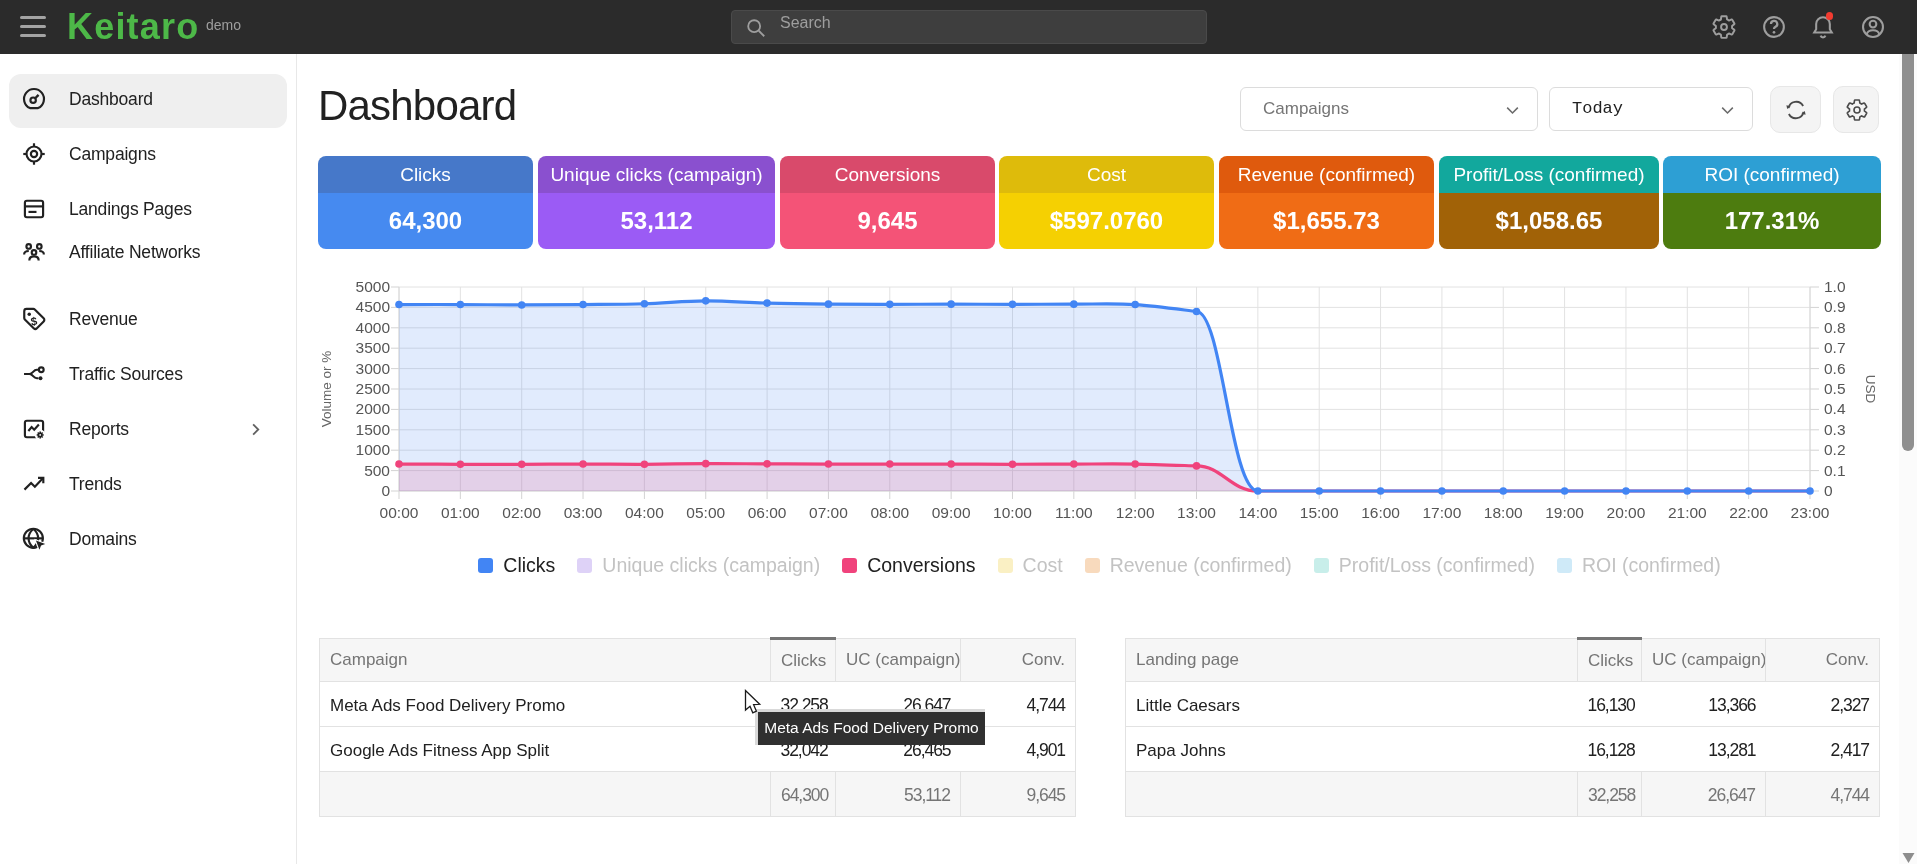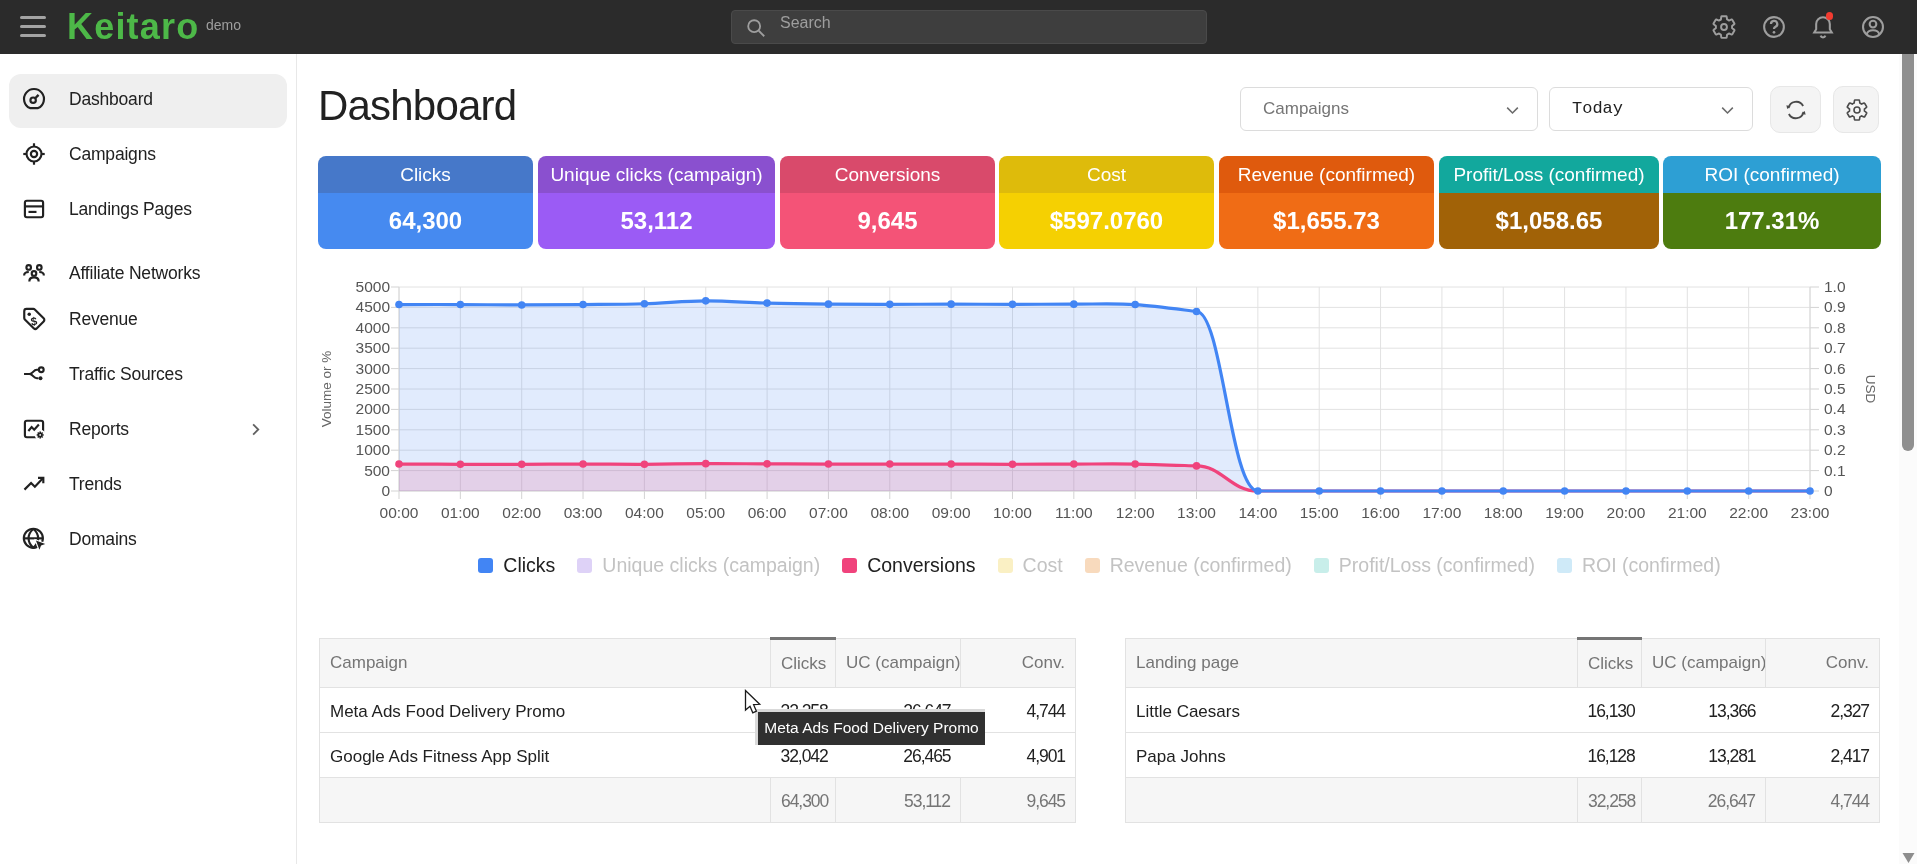--- a/index.html
+++ b/index.html
@@ -37,21 +37,21 @@
 .card .hd { height:37px; font-size:19px; text-align:center; line-height:38px; }
 .card .vl { height:56px; font-size:24px; font-weight:bold; text-align:center; line-height:55px; }
 
 
 #legend { position:absolute; left:318px; top:550px; width:1563px; height:30px; display:flex; justify-content:center; align-items:center; }
 .litem { display:flex; align-items:center; margin:0 11px; font-size:19.5px; }
 .lsq { width:15px; height:15px; border-radius:3px; margin-right:10px; }
 
 
 .tbl { position:absolute; top:637px; border-collapse:collapse; table-layout:fixed; font-size:17px; color:#212121; }
-.tbl th, .tbl td { border:1px solid #e2e2e2; height:49px; padding:0 10px; white-space:nowrap; overflow:hidden; }
+.tbl th, .tbl td { border:1px solid #e2e2e2; height:43px; padding:0 10px; white-space:nowrap; overflow:hidden; }
 .tbl tr.data td, .tbl tr.foot td { height:45px; }
 .tbl th { background:#f6f6f6; color:#757575; font-weight:400; text-align:left; }
 .tbl td.num, .tbl th.num { text-align:right; }
 .tbl td.num { letter-spacing:-1.05px; font-size:17.5px; }
 .tbl tr.data td, .tbl tr.foot td { padding-top:3px; }
 .tbl tr.foot td { background:#f6f6f6; color:#757575; }
 .tbl tr.data td { border-left:none; border-right:none; }
 .tbl tr.data td:first-child { border-left:1px solid #e2e2e2; }
 .tbl tr.data td:last-child { border-right:1px solid #e2e2e2; }
 th.sorted { border-top:3px solid #757575; }
@@ -126,21 +126,21 @@
       <span>Campaigns</span>
     </div>
   <div class="sitem" style="top:130px">
       <svg class="mi" width="26" height="26" viewBox="0 0 24 24" fill="none" stroke="#212121" stroke-width="2">
         <rect x="3.6" y="4.4" width="16.8" height="15.2" rx="1.8"></rect>
         <line x1="3.6" y1="9.6" x2="20.4" y2="9.6"></line>
         <line x1="6.9" y1="14.7" x2="14.3" y2="14.7"></line>
       </svg>
       <span>Landings Pages</span>
     </div>
-  <div class="sitem" style="top:194px">
+  <div class="sitem" style="top:173px">
       <svg class="mi" width="26" height="26" viewBox="0 0 24 24" fill="none" stroke="#212121" stroke-width="2">
         <circle cx="7.1" cy="6.9" r="2.1"></circle>
         <circle cx="16.9" cy="6.9" r="2.1"></circle>
         <circle cx="12" cy="12.4" r="2.1"></circle>
         <path d="M2.9 14.3 c0-2.1 2-3.2 4.3-3.2 M21.1 14.3 c0-2.1-2-3.2-4.3-3.2"></path>
         <path d="M7.7 19.8 c0-2.5 2-3.7 4.3-3.7 s4.3 1.2 4.3 3.7"></path>
       </svg>
       <span>Affiliate Networks</span>
     </div>
   <div class="sitem" style="top:240px">

